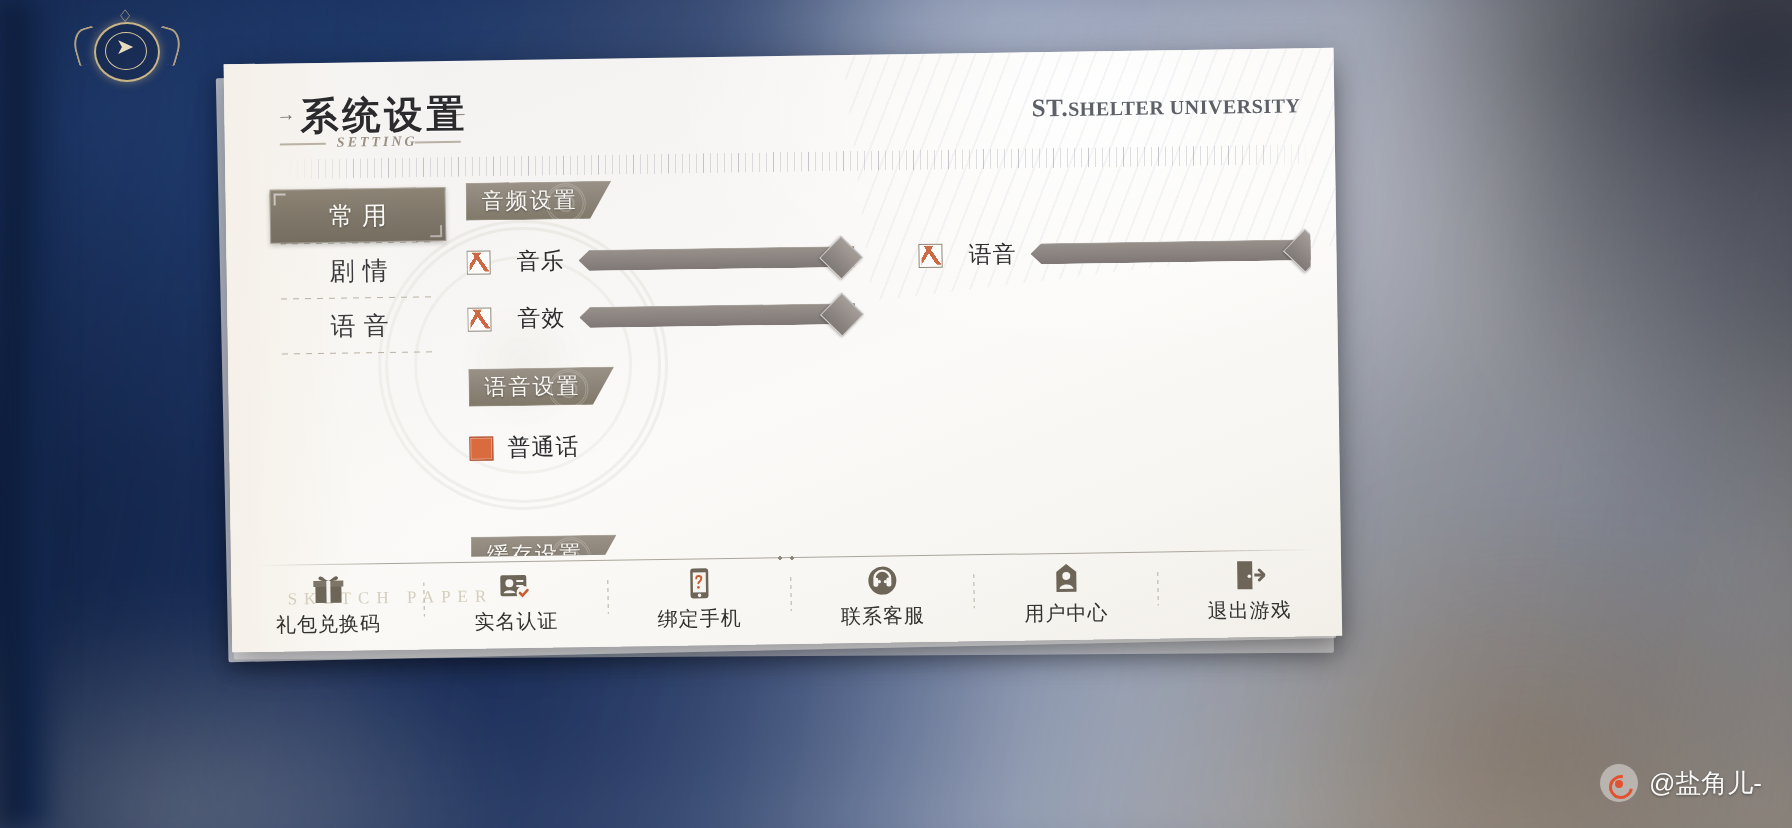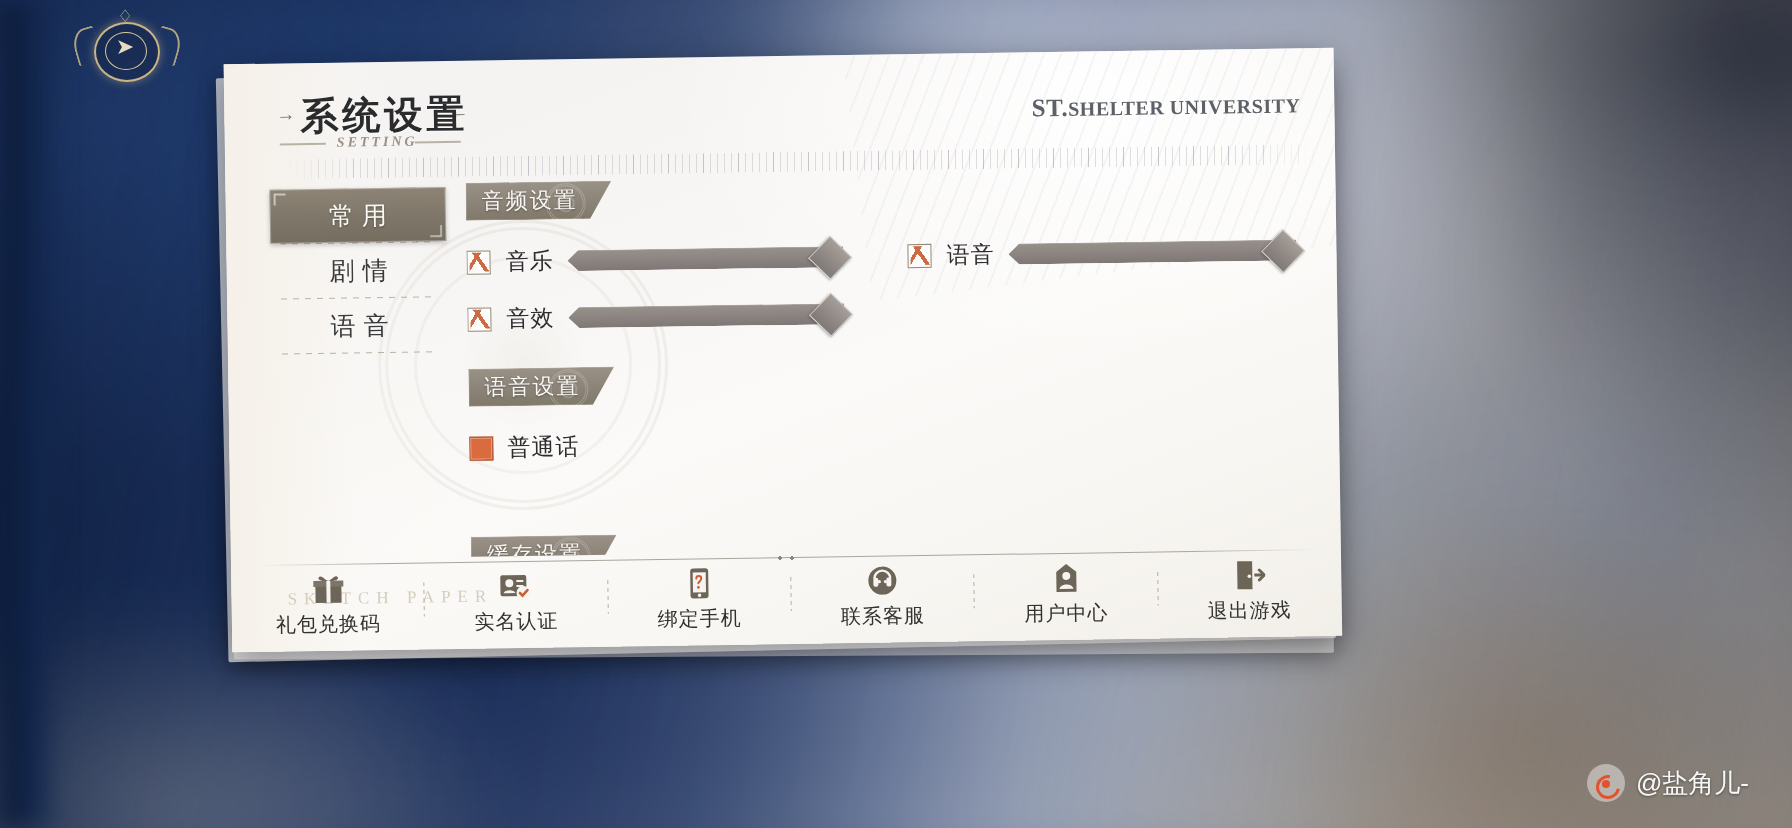--- a/index.html
+++ b/index.html
@@ -124,21 +124,21 @@
   .row{display:flex;align-items:center;margin-top:26px;}
   .opt{display:flex;align-items:center;flex:0 0 auto;}
   .cb{width:22px;height:22px;border:1px solid #8e8778;background:#fdfcfa;position:relative;flex:0 0 auto;
      box-shadow:inset 0 0 0 1px rgba(255,255,255,.8);}
   .cb.checked:after{content:"";position:absolute;left:2px;top:1px;width:20px;height:19px;
      background:
         linear-gradient(56deg, rgba(0,0,0,0) 46%, #c95e34 46%, #c95e34 60%, rgba(0,0,0,0) 60%),
         linear-gradient(-58deg, rgba(0,0,0,0) 63%, #c95e34 63%, #c95e34 76%, rgba(0,0,0,0) 76%);
      opacity:.92;}
   .cb.filled{background:#d96b3f;border-color:#a9583a;box-shadow:inset 0 0 0 1px rgba(255,255,255,.45);}
-  .opt-label{margin-left:15px;font-family:"Liberation Serif","DejaVu Serif",serif;font-size:23px;
+  .opt-label{margin-left:26px;font-family:"Liberation Serif","DejaVu Serif",serif;font-size:23px;
      letter-spacing:1px;color:#2d2d2f;white-space:nowrap;}
 
   .slider{position:relative;height:21px;margin-left:14px;flex:0 0 auto;}
   .slider .track{position:absolute;left:0;top:0;height:21px;width:100%;
      background:linear-gradient(180deg,#97908a 0%,#8a8380 55%,#7e7775 100%);
      clip-path:polygon(11px 0, 100% 0, 100% 100%, 11px 100%, 0 50%);
      box-shadow:inset 0 1px 0 rgba(255,255,255,.22);}
   .slider .knob{position:absolute;top:-4px;width:29px;height:29px;
      background:linear-gradient(180deg,#a49d98 0%,#8e8783 60%,#807a77 100%);
      transform:rotate(45deg);border:1px solid rgba(255,255,255,.55);
@@ -157,21 +157,21 @@
   .fitem{display:flex;flex-direction:column;align-items:center;gap:6px;cursor:pointer;min-width:96px;}
   .fitem .ico{height:34px;display:flex;align-items:flex-end;justify-content:center;color:#6d6558;}
   .fitem .lbl{font-family:"Liberation Serif","DejaVu Serif",serif;font-size:20px;letter-spacing:1px;color:#32322f;white-space:nowrap;}
   .fsep{width:1px;height:34px;background:repeating-linear-gradient(180deg,#b6afa2 0 4px, rgba(0,0,0,0) 4px 8px);align-self:center;margin-bottom:6px;}
 
   
   #sketch{position:absolute;left:56px;bottom:42px;font-family:"Liberation Serif","DejaVu Serif",serif;
      font-size:17px;letter-spacing:7px;color:#cfc6b4;opacity:.85;}
 
   
-  #wm{position:absolute;right:43px;bottom:26px;display:flex;align-items:center;gap:11px;opacity:.95;}
+  #wm{position:absolute;right:30px;bottom:26px;display:flex;align-items:center;gap:11px;opacity:.95;}
   #wm .eye{width:38px;height:38px;border-radius:50%;background:rgba(255,255,255,.45);position:relative;}
   #wm .eye:before{content:"";position:absolute;left:9px;top:11px;width:18px;height:18px;border-radius:50%;
      border:3px solid #e8502d;border-right-color:transparent;transform:rotate(-35deg);}
   #wm .eye:after{content:"";position:absolute;left:15px;top:16px;width:8px;height:8px;border-radius:50%;background:#e8502d;}
   #wm .txt{font-size:26px;color:#ffffff;font-family:"Liberation Sans","DejaVu Sans",sans-serif;
      text-shadow:0 1px 3px rgba(0,0,0,.45);}
 </style>
 </head>
 <body>
 

